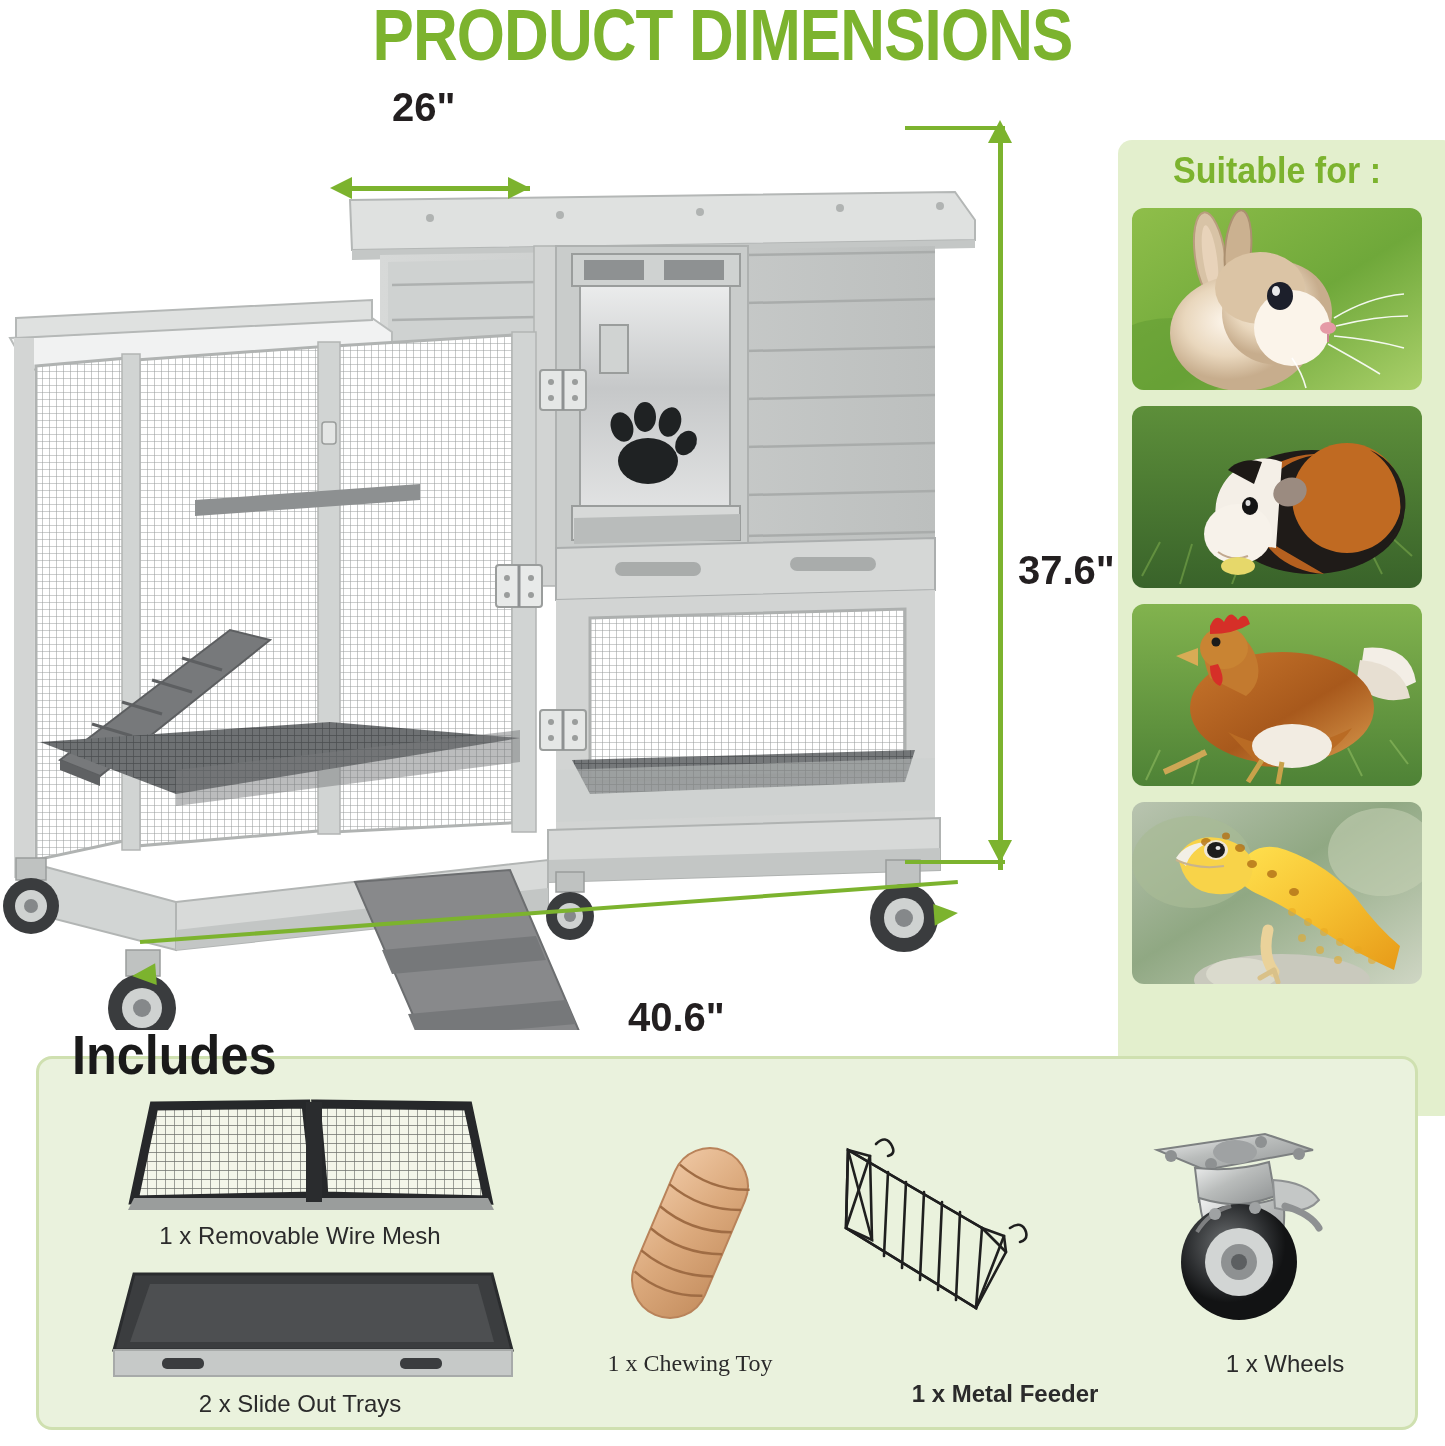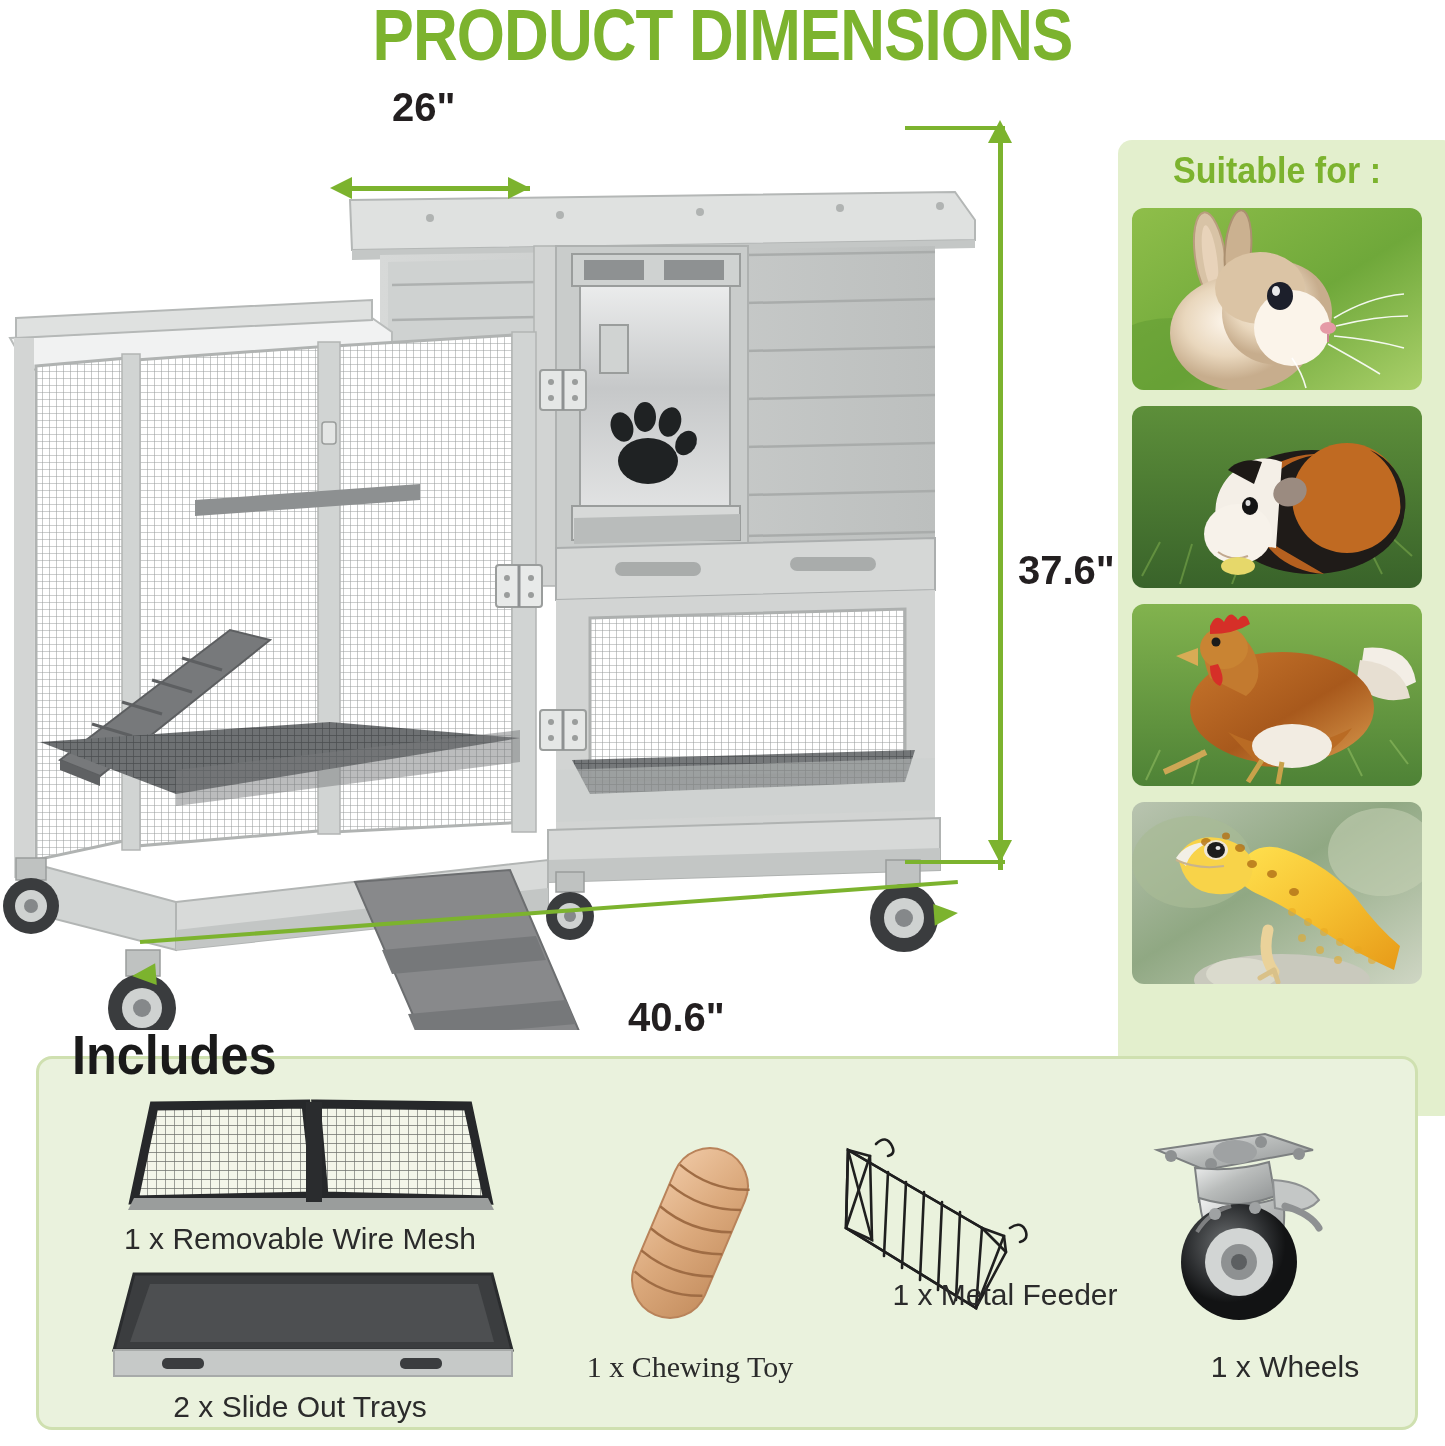--- a/index.html
+++ b/index.html
@@ -158,29 +158,29 @@
     font-weight: bold;
     color: #1a1a1a;
     font-family: "Liberation Sans", sans-serif;
     transform: scaleX(0.9);
     transform-origin: left top;
     z-index: 5;
   }
   .include-caption {
     position: absolute;
     font-family: "Liberation Sans", sans-serif;
-    font-size: 30px;
+    font-size: 24px;
     color: #2b2b2b;
     white-space: nowrap;
     text-align: center;
   }
   #caption-mesh  { left: 100px; top: 1222px; width: 400px; }
   #caption-trays { left: 100px; top: 1390px; width: 400px; text-align: center; }
   #caption-toy   { left: 530px; top: 1350px; width: 320px; font-family: Liberation Serif, serif; }
-  #caption-feeder{ left: 845px; top: 1278px; width: 320px; }
+  #caption-feeder{ left: 845px; top: 1380px; width: 320px; font-weight: bold; }
   #caption-wheels{ left: 1155px; top: 1350px; width: 260px; }
 
   .include-art { position: absolute; }
   #art-mesh   { left: 120px; top: 1098px; width: 380px; height: 120px; }
   #art-trays  { left: 100px; top: 1268px; width: 420px; height: 118px; }
   #art-toy    { left: 600px; top: 1128px; width: 180px; height: 210px; }
   #art-feeder { left: 830px; top: 1132px; width: 270px; height: 200px; }
   #art-wheel  { left: 1135px; top: 1128px; width: 200px; height: 205px; }
 </style>
 </head>

